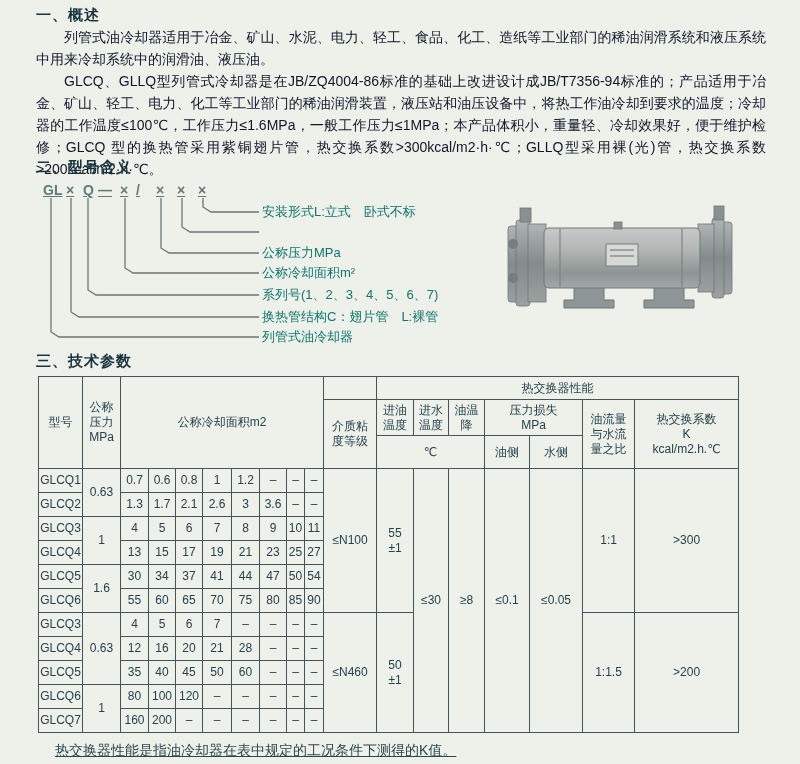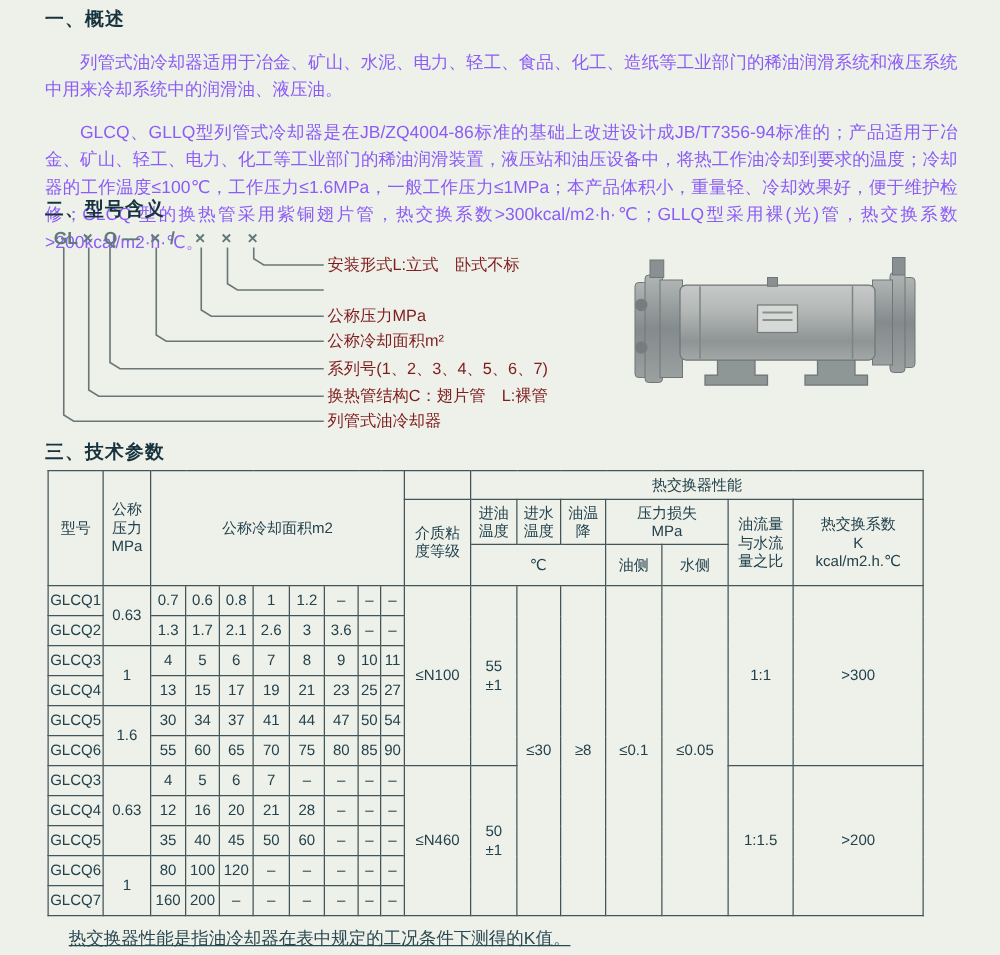--- a/index.html
+++ b/index.html
@@ -16,31 +16,30 @@
     font-size:15px; font-weight:bold; color:#17333d;
     letter-spacing:1px;
   }
   #h1 { top:6px; }
   #h2 { top:158px; }
   #h3 { top:352px; }
 
   .paras { position:absolute; left:36px; top:26px; width:730px; }
   .paras p {
     font-size:14px; line-height:22px; text-align:justify; text-indent:2em;
-    color:#8b5cf6;
-    margin-top:12px;
+    color:#0f172a;
   }
 
   
   .diagram { position:absolute; left:40px; top:182px; width:450px; height:166px; }
   .diagram svg.lines { position:absolute; left:0; top:0; }
-  .code-token { position:absolute; top:0; font-size:14px; color:#5f7b78; font-weight:bold; }
+  .code-token { position:absolute; top:0; font-size:14px; color:#5f7b78; font-weight:bold;text-decoration:underline; }
   .diag-label {
     position:absolute; left:222px; font-size:13px; line-height:18px;
-    color:#7f1d1d; white-space:nowrap;
+    color:#0f766e; white-space:nowrap;
   }
 
   
   .product { position:absolute; left:486px; top:200px; width:280px; height:140px; }
 
   
   .tbl-wrap { position:absolute; left:38px; top:376px; }
   table { border-collapse:collapse; table-layout:fixed; width:700px; font-size:12px; color:#23424c; }
   th,td {
     border:1px solid #44555a; text-align:center; vertical-align:middle;

